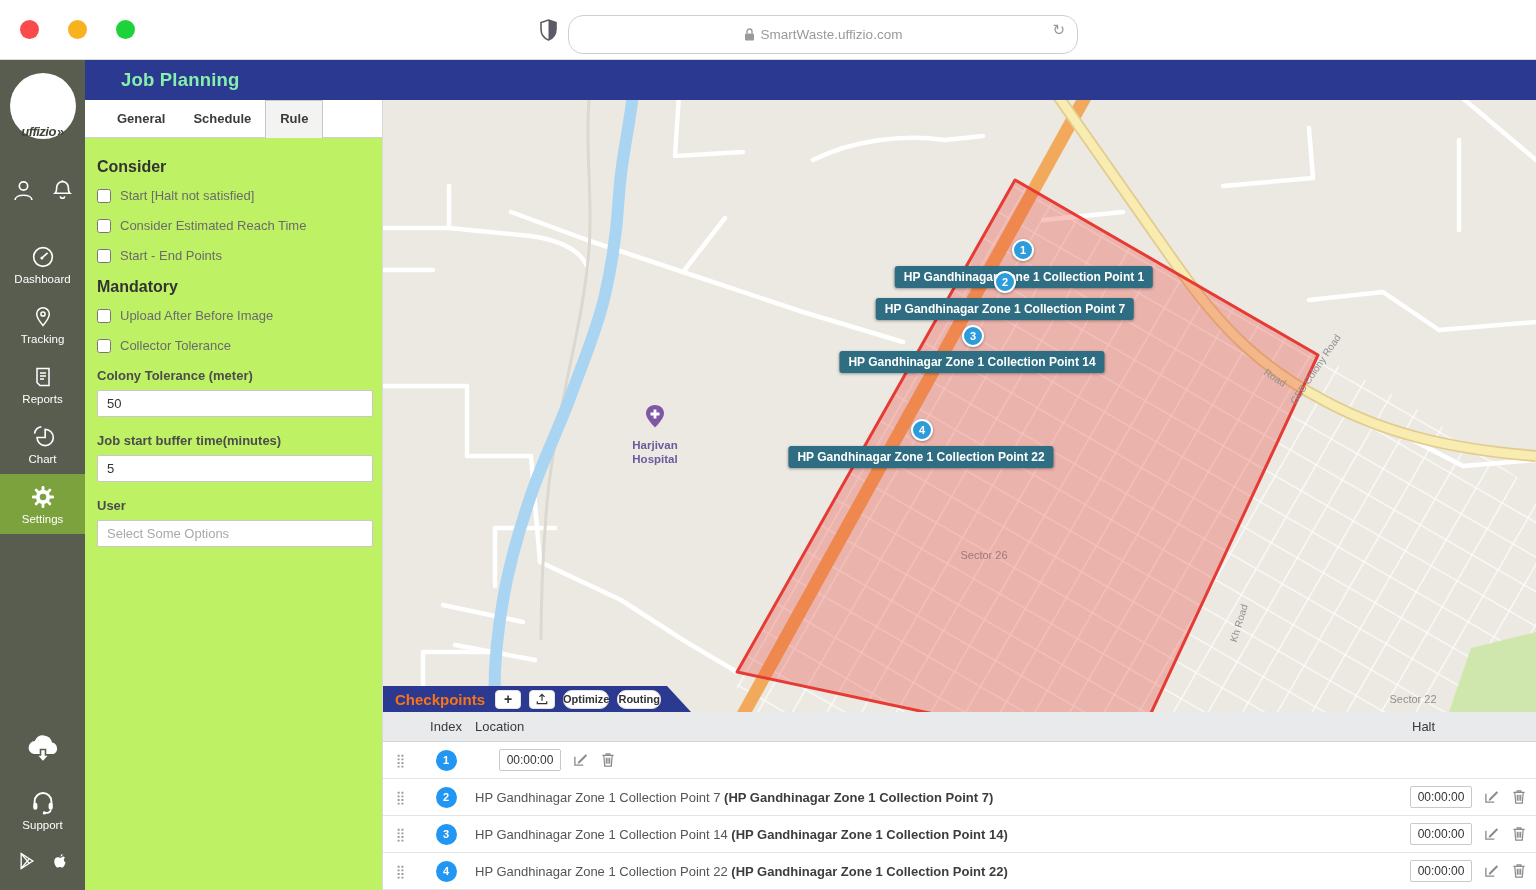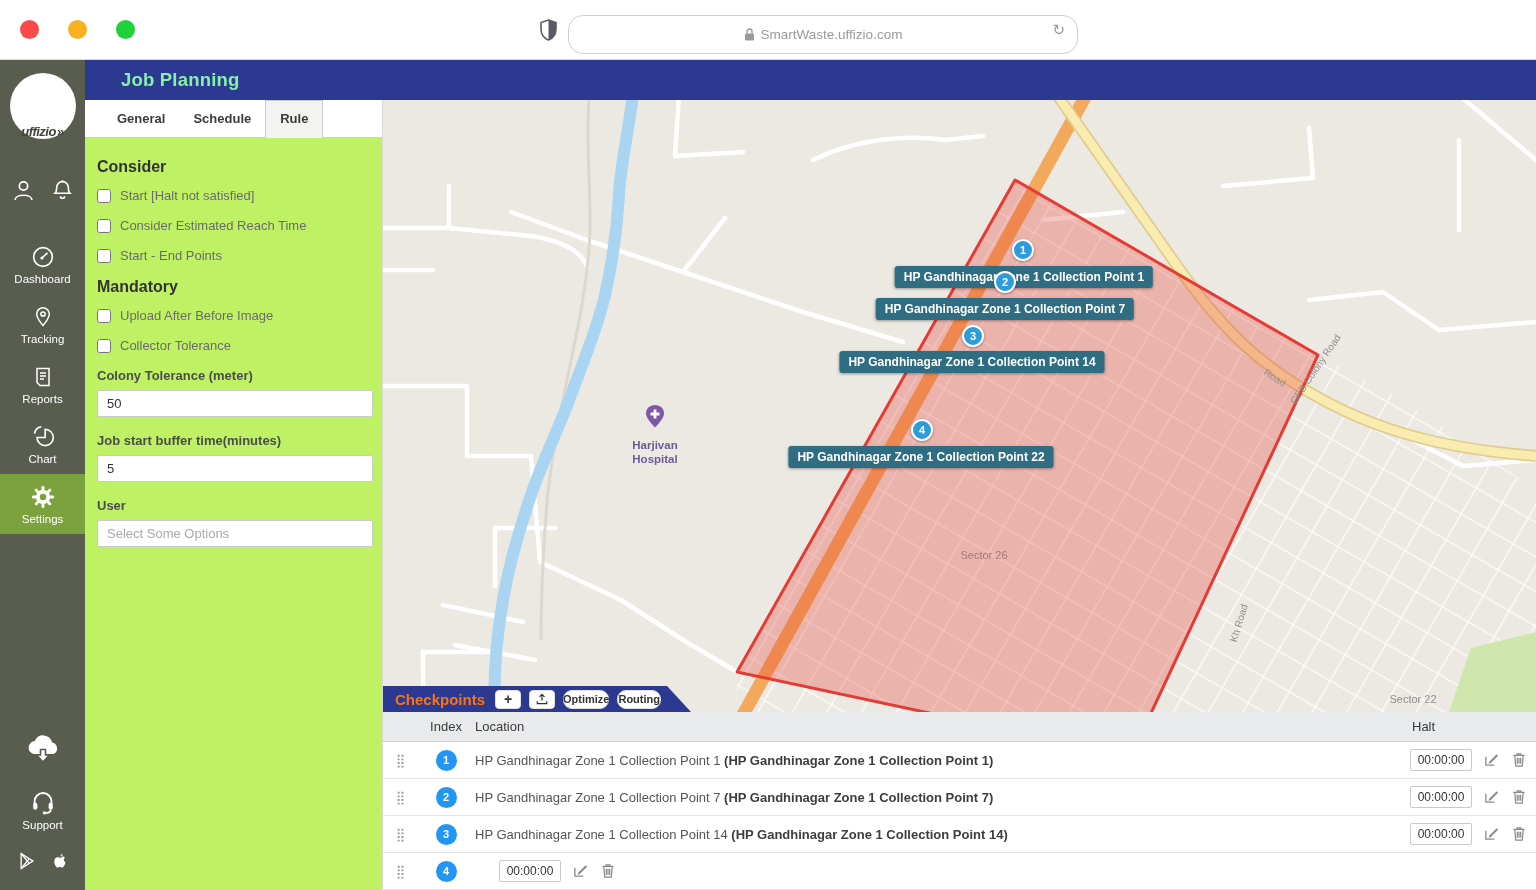--- a/index.html
+++ b/index.html
@@ -367,21 +367,20 @@
           <div class="t-head">
             <span></span>
             <span class="h-index">Index</span>
             <span>Location</span>
             <span class="h-halt">Halt</span>
           </div>
 
           <div class="t-row">
             <span class="drag">⣿</span>
             <span class="idx-badge">1</span>
-            <span class="loc"><span>HP Gandhinagar Zone 1 Collection Point 1 </span><b>(HP Gandhinagar Zone 1 Collection Point 1)</b></span>
             <span class="halt-cell">
               <input class="halt-in" value="00:00:00" style="">
               <span class="icon-btn">
                   <svg class="i" width="15" height="15" viewBox="0 0 16 16" fill="none" stroke="currentColor" stroke-width="1.4">
                     <path d="M2 5 V14 H11"></path>
                     <path d="M5.5 10.5 L13.5 2.5 L15 4 L7 12 L5 12.5 Z" fill="currentColor" stroke="none"></path>
                   </svg>
                 </span>
               <span class="icon-btn">
                   <svg class="i" width="14" height="15" viewBox="0 0 14 16" fill="none" stroke="currentColor" stroke-width="1.3">
@@ -430,20 +429,21 @@
                     <path d="M1 3.5 H13 M5 3.5 V2 H9 V3.5 M2.5 3.5 L3.5 15 H10.5 L11.5 3.5"></path>
                     <path d="M5.2 6 V12.5 M7 6 V12.5 M8.8 6 V12.5"></path>
                   </svg>
                 </span>
             </span>
           </div>
 
           <div class="t-row">
             <span class="drag">⣿</span>
             <span class="idx-badge">4</span>
+            <span class="loc"><span>HP Gandhinagar Zone 1 Collection Point 22 </span><b>(HP Gandhinagar Zone 1 Collection Point 22)</b></span>
             <span class="halt-cell">
               <input class="halt-in" value="00:00:00" style="">
               <span class="icon-btn">
                   <svg class="i" width="15" height="15" viewBox="0 0 16 16" fill="none" stroke="currentColor" stroke-width="1.4">
                     <path d="M2 5 V14 H11"></path>
                     <path d="M5.5 10.5 L13.5 2.5 L15 4 L7 12 L5 12.5 Z" fill="currentColor" stroke="none"></path>
                   </svg>
                 </span>
               <span class="icon-btn">
                   <svg class="i" width="14" height="15" viewBox="0 0 14 16" fill="none" stroke="currentColor" stroke-width="1.3">

